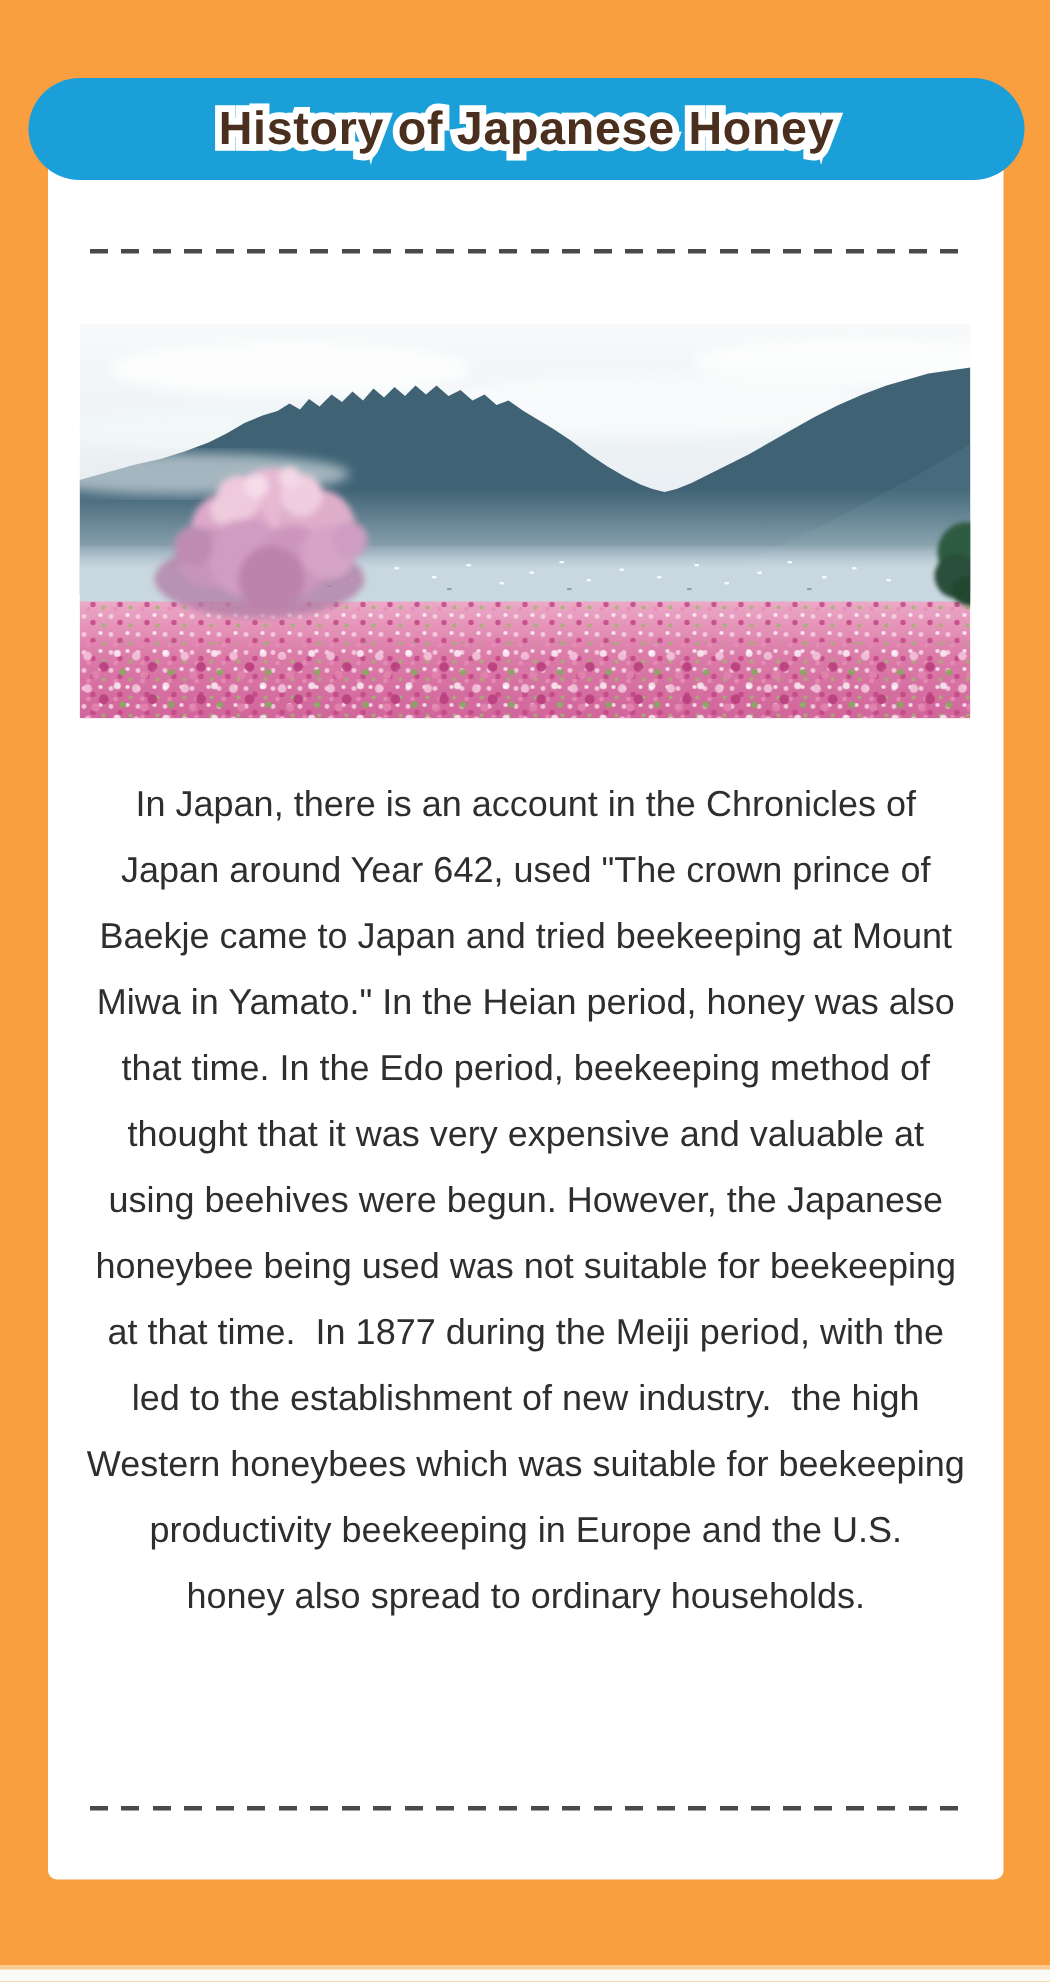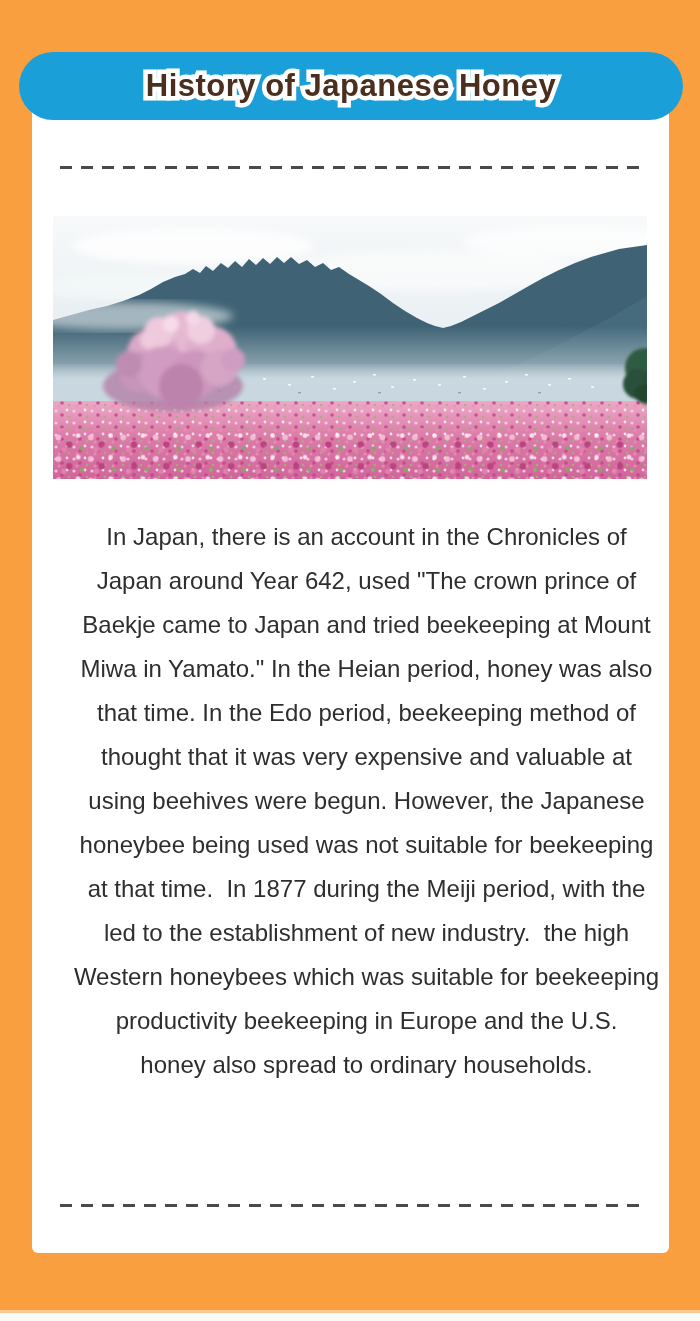--- a/index.html
+++ b/index.html
@@ -32,21 +32,21 @@
     position:absolute;left:28px;width:581px;height:3px;
     background:repeating-linear-gradient(90deg,#4a4a4a 0 12px,transparent 12px 21px);
   }
   .dash-top{top:76px;}
   .dash-bottom{top:1114px;}
   .photo{
     position:absolute;left:21px;top:126px;width:594px;height:263px;overflow:hidden;
   }
   .photo svg{display:block;width:594px;height:263px;}
   .paragraph{
-    position:absolute;left:16px;top:425px;width:637px;text-align:center;
+    position:absolute;left:0;top:425px;width:637px;text-align:center;
   }
   .line{
     font-size:24px;line-height:44px;color:#2e2e2e;white-space:pre;
   }
   
   .bottom-strip{
     position:absolute;left:0;top:1310px;width:700px;height:11px;
     background:#FAFAF6;border-top:3px solid #FCCA90;box-sizing:border-box;z-index:4;
   }
 </style>

